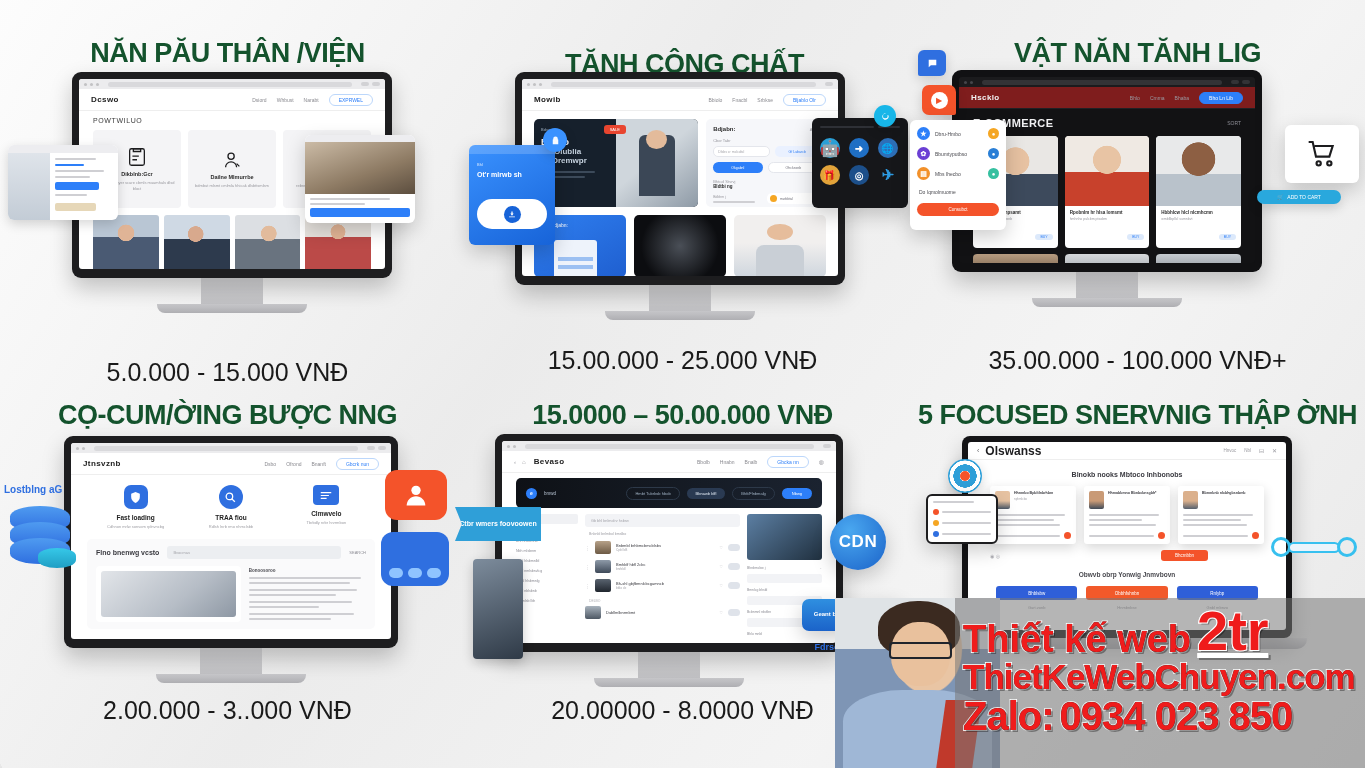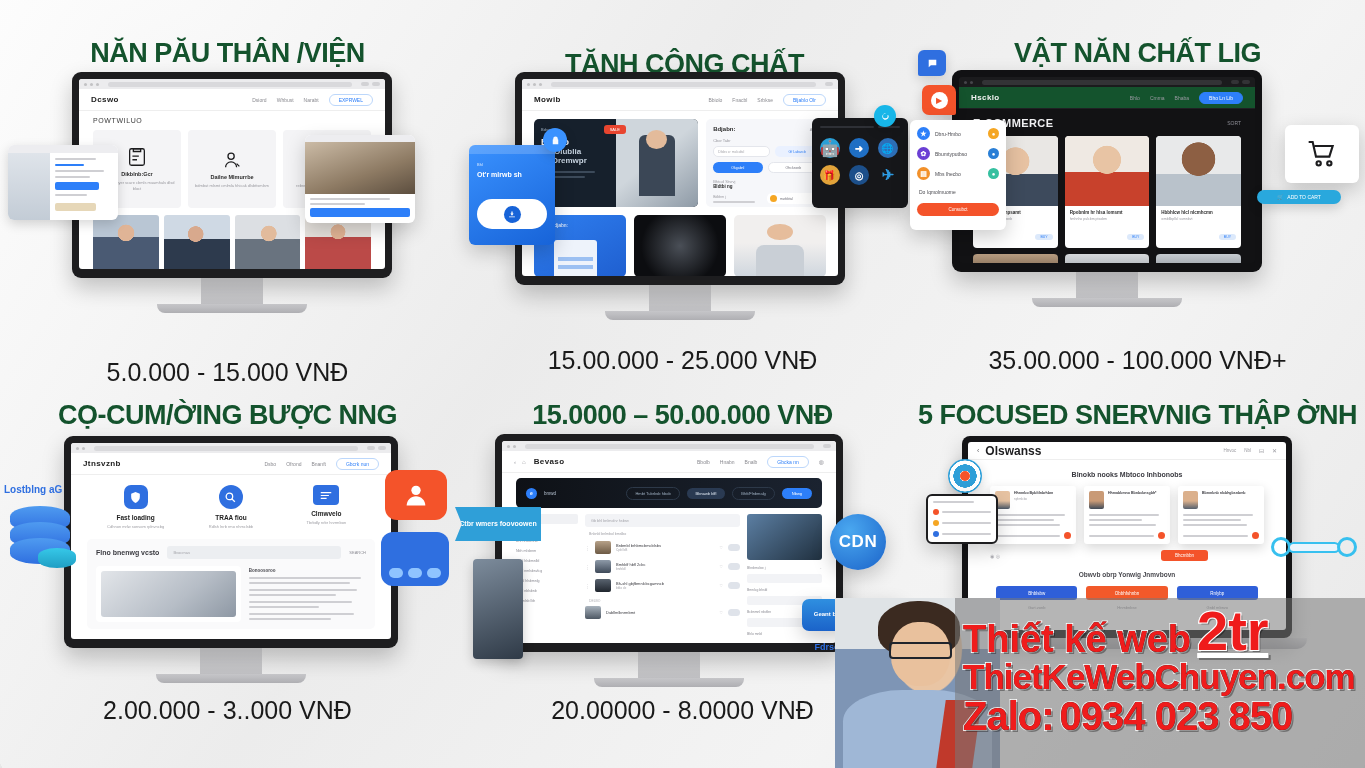--- a/index.html
+++ b/index.html
@@ -92,21 +92,21 @@
   .browserbar .tool{ width:8px;height:4px;border-radius:2px;background:#d2d2d5; }
   .browserbar.dark{ background:#1b1b1d; }
   .browserbar.dark .urlpill{ background:#333336; }
   .browserbar.dark .tool{ background:#333336; }
   .browserbar.dark .dot{ background:#45454a; }
 
   .navrow{
     display:flex; align-items:center; height:22px; padding:0 12px;
     border-bottom:1px solid #eee; background:#fff;
   }
-  .navrow.dark{ background:#14532d; border-bottom-color:#202024; }
+  .navrow.dark{ background:#7f1d1d; border-bottom-color:#202024; }
   .brand{ font-size:8px; font-weight:bold; color:#222; letter-spacing:.4px; }
   .brand.light{ color:#f2f2f2; }
   .navlinks{ margin-left:auto; display:flex; gap:10px; align-items:center; }
   .navlink{ font-size:5px; color:#8a8a90; }
   .navlink.light{ color:#9a9aa2; }
   .navbtn{
     font-size:5px; color:#2d7ff9; border:1px solid #bcd7fb; border-radius:9px;
     padding:2px 9px;
   }
   .navbtn.solid{ background:#2d7ff9; color:#fff; border-color:#2d7ff9; }
@@ -425,21 +425,21 @@
     <div class="badge-round shadow-sm" style="position:absolute;right:14px;top:105px;width:22px;height:22px;background:#17b6e8;">
       <svg width="11" height="11" viewBox="0 0 24 24" fill="#fff">
           <path d="M12 5a7 7 0 106.3 4H16a5 5 0 11-4-3z"></path>
         </svg>
     </div>
 
     <div class="cell-price" style="position:absolute;top:346px;left:0;right:0;">15.00.000 - 25.000 VNĐ</div>
   </div>
 
   <div class="cell">
-    <div class="cell-title" style="position:absolute;top:38px;left:0;right:0;">VẬT NĂN CHẤT LIG</div>
+    <div class="cell-title" style="position:absolute;top:38px;left:0;right:0;">VẬT NĂN TĂNH LIG</div>
 
     <div class="device" style="position:absolute;top:70px;left:42px;width:310px;">
       <div class="bezel" style="background:#111113;">
         <div class="screen" style="height:186px;background:#121214;">
           <div class="browserbar dark">
             <span class="dot"></span>
             <span class="dot"></span>
             <span class="urlpill"></span>
             <span class="tool"></span>
             <span class="tool"></span>

